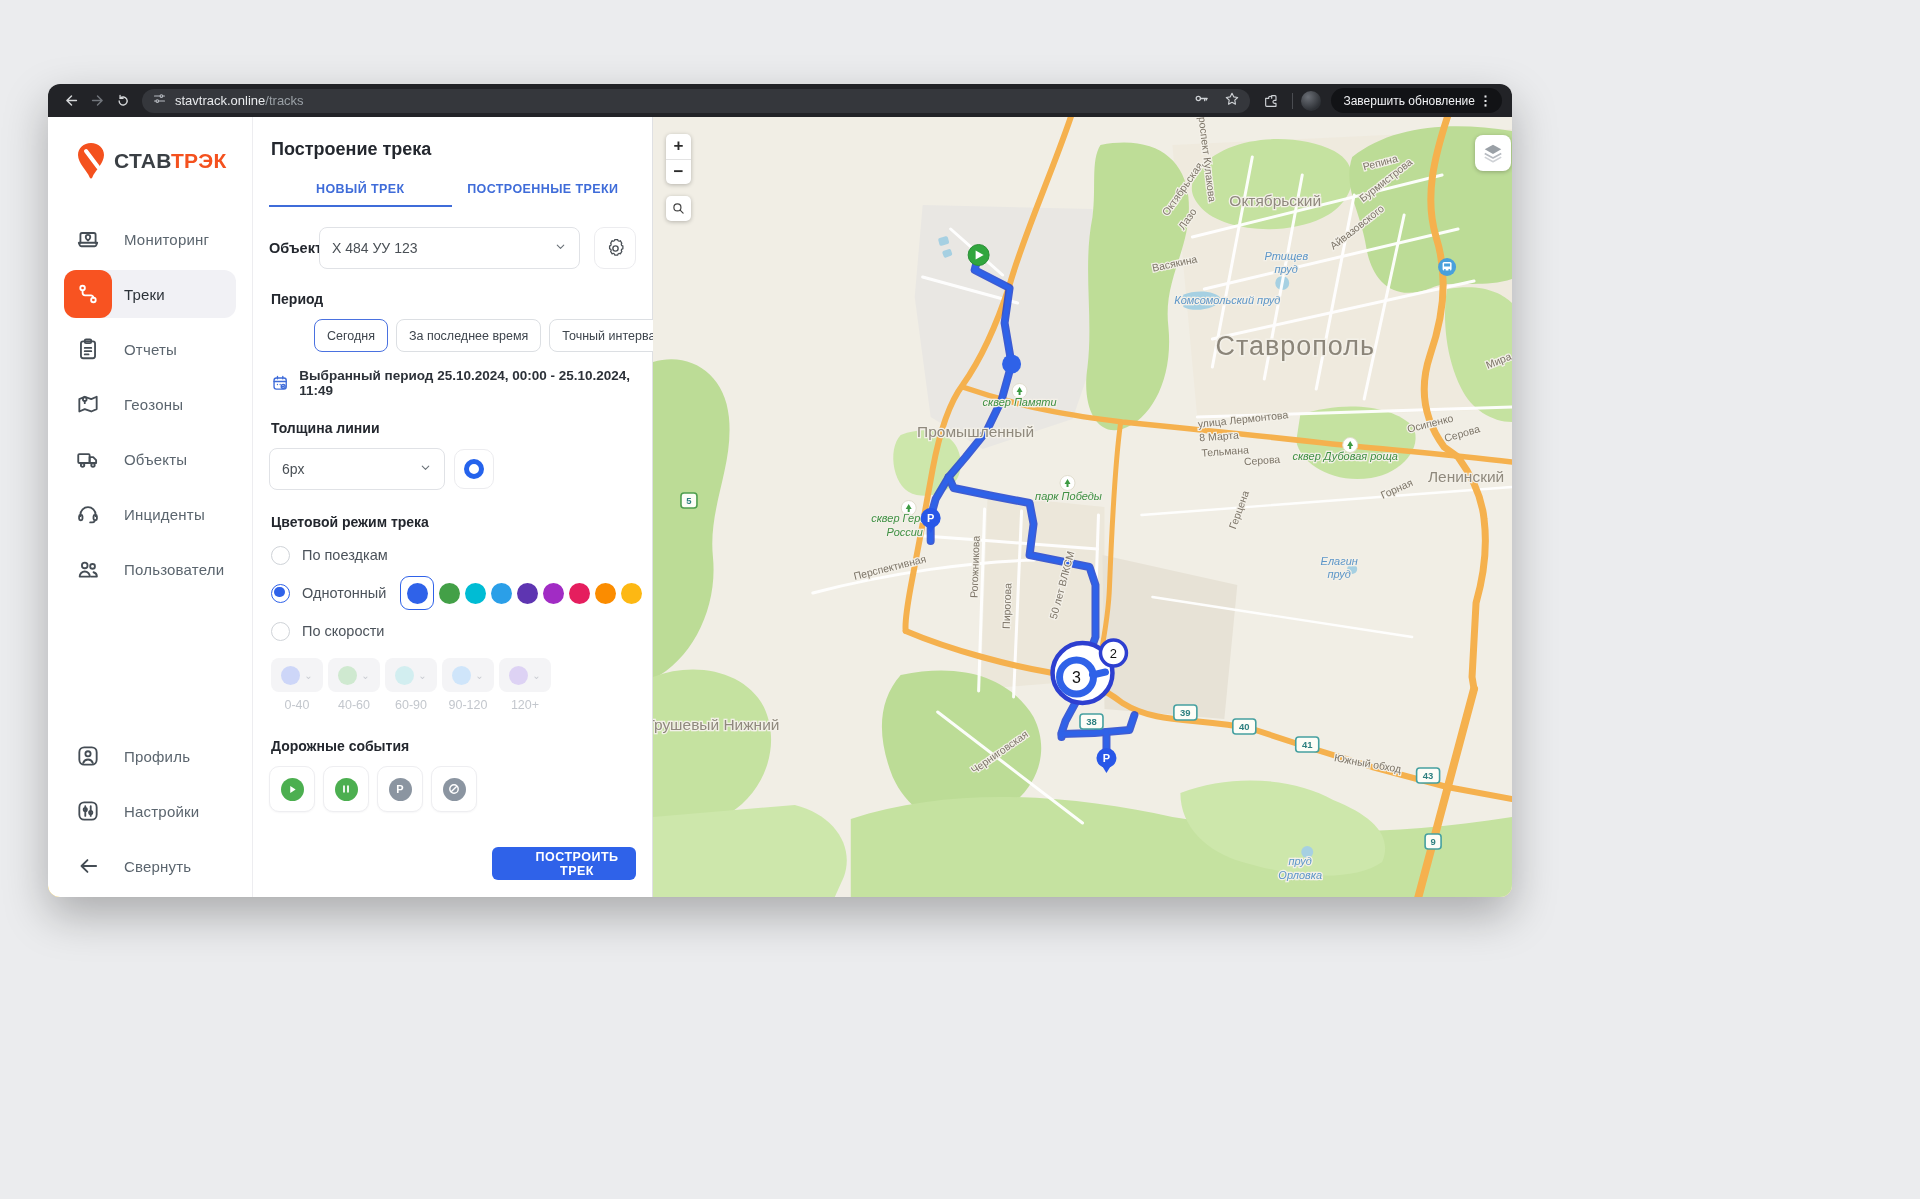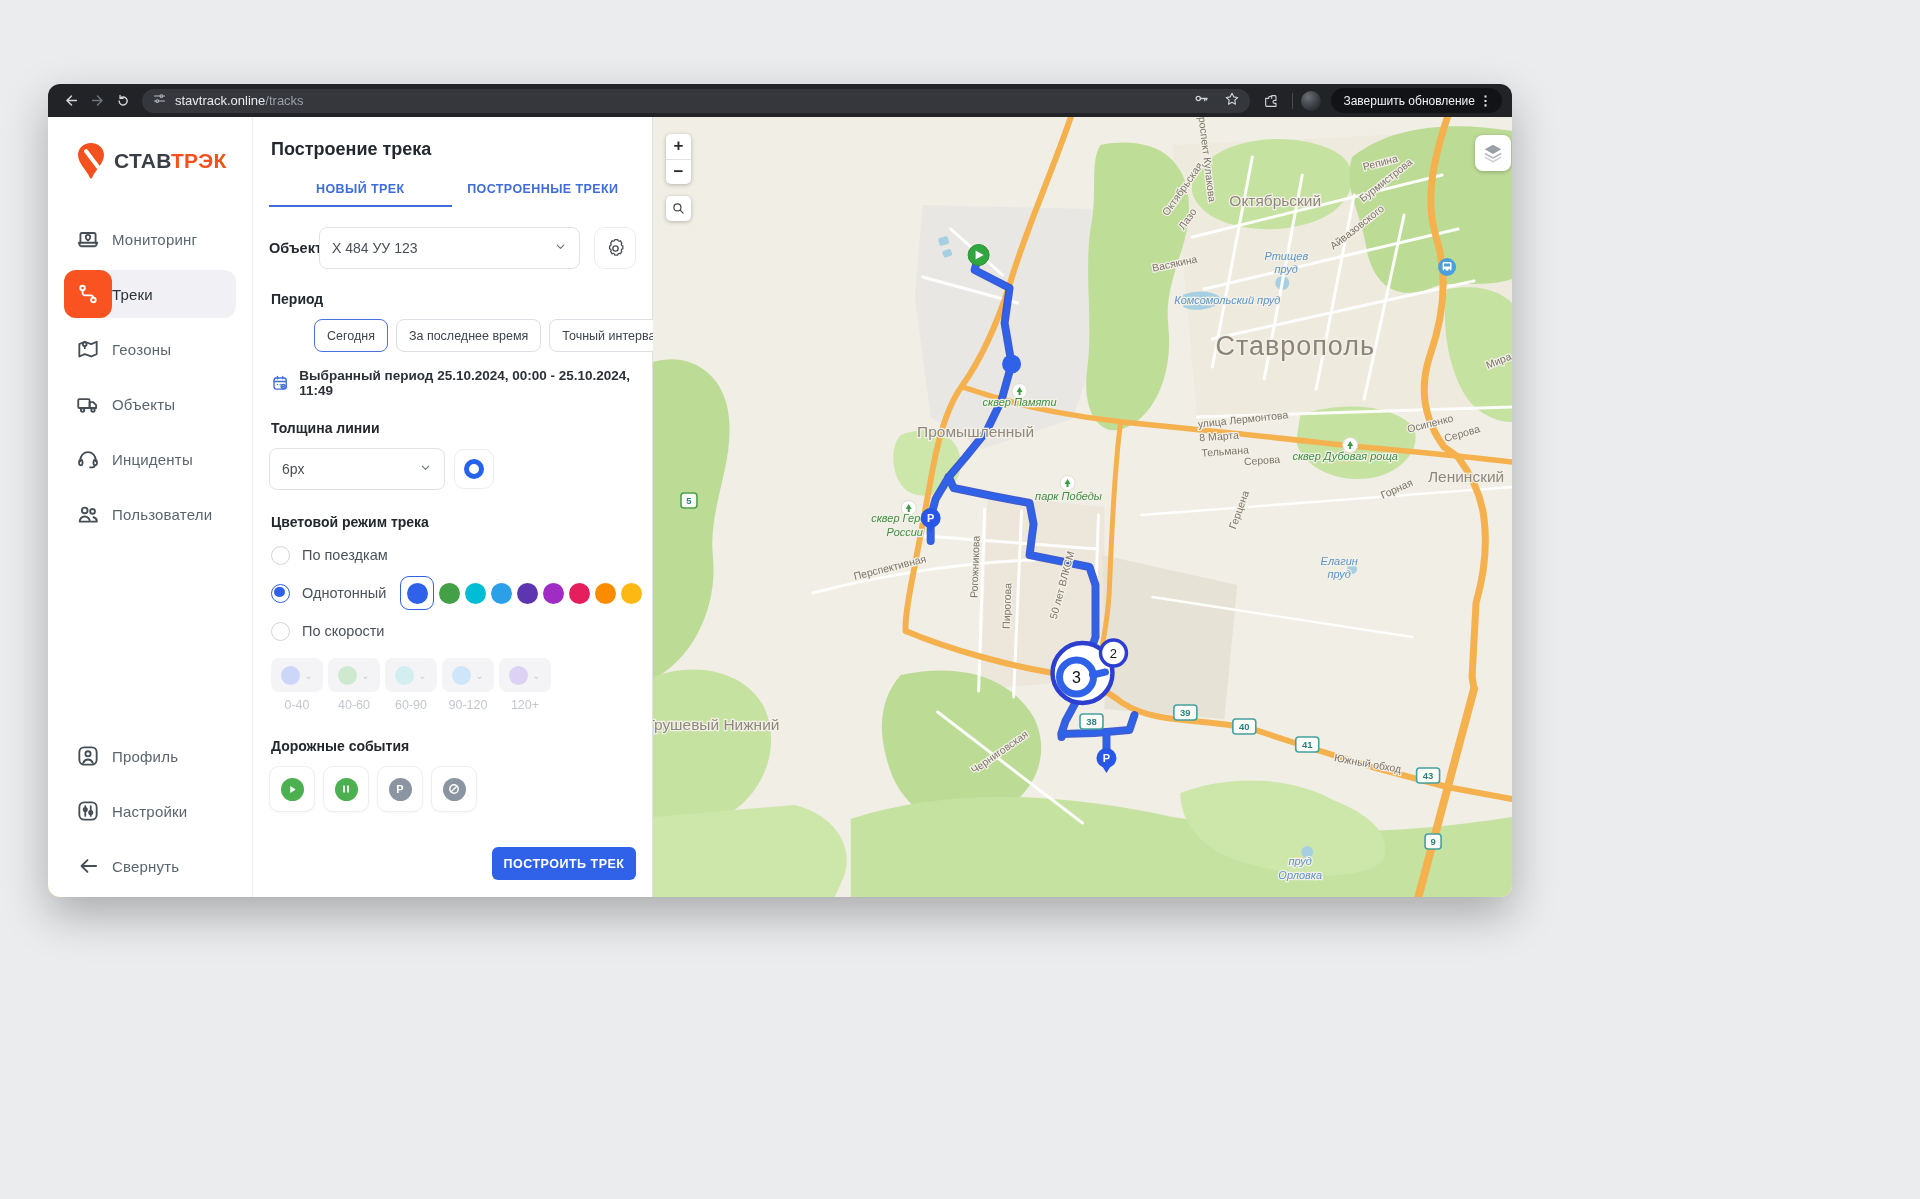--- a/index.html
+++ b/index.html
@@ -21,21 +21,21 @@
   .sidebar{width:204px;flex:none;border-right:1px solid #ededf0;position:relative;background:#fff;}
   .panel{width:400px;flex:none;border-right:1px solid #dfe0e3;position:relative;background:#fff;box-sizing:border-box;padding:20px 16px;}
   .mapwrap{flex:1;position:relative;background:#f1eee5;}
   
   .logo{display:flex;align-items:center;margin:24px 0 34px 26px;}
   .logo-text{font-size:21px;font-weight:bold;letter-spacing:.3px;margin-left:6px;}
   .logo-text .p1{color:#3a3f44;}
   .logo-text .p2{color:#f4511e;}
   .nav-item{display:flex;align-items:center;height:48px;margin:7px 0;position:relative;cursor:pointer;}
   .nav-item .ibox{width:48px;height:48px;border-radius:12px;display:flex;align-items:center;justify-content:center;margin-left:16px;flex:none;}
-  .nav-item .lbl{font-size:15px;color:#5b656e;margin-left:0;letter-spacing:.2px;}
+  .nav-item .lbl{font-size:15px;color:#5b656e;margin-left:12px;letter-spacing:.2px;}
   .nav-item.active .bgpill{position:absolute;left:16px;right:16px;top:0;bottom:0;background:#f1f1f5;border-radius:12px;}
   .nav-item.active .ibox{background:#f85321;position:relative;}
   .nav-item.active .lbl{color:#2c3238;position:relative;}
   .nav-icon{stroke:#454d55;stroke-width:1.7;fill:none;stroke-linecap:round;stroke-linejoin:round;}
   .nav-item.active .nav-icon{stroke:#fff;}
   .sidebar-bottom{position:absolute;left:0;bottom:0;width:100%;}
   
   .p-title{font-size:18px;font-weight:bold;color:#23272e;margin:2px 0 14px 2px;}
   .tabs{display:flex;margin:0 2px 20px 0;}
   .tab{flex:1;text-align:center;font-size:12.5px;font-weight:bold;letter-spacing:.4px;color:#3f6cd9;padding:8px 0 9px;border-bottom:2px solid transparent;cursor:pointer;white-space:nowrap;}
@@ -66,21 +66,21 @@
   .swatch-box{width:32px;height:32px;border:1.5px solid #2f62e9;border-radius:9px;display:flex;align-items:center;justify-content:center;cursor:pointer;flex:none;}
   .speed-chips{display:flex;gap:5px;margin:8px 0 0 2px;}
   .chip{width:52px;height:34px;background:#f4f4f6;border-radius:8px;display:flex;align-items:center;justify-content:center;gap:4px;cursor:pointer;}
   .chip .c{width:19px;height:19px;border-radius:50%;}
   .chip .v{color:#c9ccd2;font-size:10px;}
   .speed-lbls{display:flex;gap:5px;margin:6px 0 0 2px;}
   .speed-lbls span{width:52px;text-align:center;font-size:12.5px;color:#c3c7cd;}
   .events-row{display:flex;gap:8px;margin-top:2px;}
   .ev-card{width:44px;height:44px;border:1px solid #eeeef1;border-radius:10px;display:flex;align-items:center;justify-content:center;background:#fff;cursor:pointer;box-shadow:0 1px 2px rgba(20,30,60,.04);}
   .ev-ic{width:23px;height:23px;border-radius:50%;display:flex;align-items:center;justify-content:center;}
-  .build-btn{position:absolute;right:16px;bottom:17px;width:144px;height:33px;background:#2f62e9;border:none;border-radius:6px;color:#fff;font-size:12.5px;font-weight:bold;letter-spacing:.5px;cursor:pointer;font-family:inherit;}
+  .build-btn{position:absolute;right:16px;bottom:17px;width:144px;height:33px;background:#2f62e9;border:none;border-radius:6px;color:#fff;font-size:12.5px;font-weight:bold;letter-spacing:.5px;cursor:pointer;font-family:inherit;padding-left:32px;}
   
   .map-svg{position:absolute;left:0;top:0;width:100%;height:100%;}
   .map-ctl{position:absolute;background:#fff;border-radius:5px;box-shadow:0 1px 4px rgba(0,0,0,.25);display:flex;align-items:center;justify-content:center;cursor:pointer;color:#333;}
   .zoom-group{left:13px;top:17px;width:25px;height:50px;flex-direction:column;padding:0;}
   .zoom-group .zb{width:100%;height:25px;display:flex;align-items:center;justify-content:center;font-size:17px;font-weight:bold;color:#2b2b2b;cursor:pointer;}
   .zoom-group .zb+.zb{border-top:1px solid #e3e3e3;}
   .search-btn{left:13px;top:79px;width:25px;height:25px;}
   .layers-btn{left:822px;top:18px;width:36px;height:36px;border-radius:8px;}
   text{font-family:"Liberation Sans",sans-serif;}
   .lbl{paint-order:stroke;stroke:#f3f0e8;stroke-width:2.5px;fill:#7d7568;}
@@ -181,20 +181,30 @@
         <span class="ibox">
           <svg class="nav-icon" width="26" height="26" viewBox="0 0 24 24">
               <circle cx="7" cy="6.5" r="2.1"></circle>
               <circle cx="17" cy="17.5" r="2.1"></circle>
               <path d="M7 8.8v2.1a2.3 2.3 0 0 0 2.3 2.3h5.4a2.3 2.3 0 0 1 2.3 2.3"></path>
             </svg>
         </span>
         <span class="lbl">Треки</span>
       </div>
 
+      <div class="nav-item">
+        <span class="ibox">
+          <svg class="nav-icon" width="26" height="26" viewBox="0 0 24 24">
+              <rect x="5.5" y="5" width="13" height="15.5" rx="2"></rect>
+              <rect x="9" y="3.2" width="6" height="3.4" rx="1.2"></rect>
+              <path d="M9 11h6M9 14h6M9 17h3.5"></path>
+            </svg>
+        </span>
+        <span class="lbl">Отчеты</span>
+      </div>
 
       <div class="nav-item">
         <span class="ibox">
           <svg class="nav-icon" width="26" height="26" viewBox="0 0 24 24">
               <path d="M4 7.5l5-2.2 6 2.2 5-2.2v11.4l-5 2.2-6-2.2-5 2.2z"></path>
               <circle cx="9" cy="7.5" r="1.7"></circle>
               <path d="M9 9.4v1.8"></path>
             </svg>
         </span>
         <span class="lbl">Геозоны</span>

